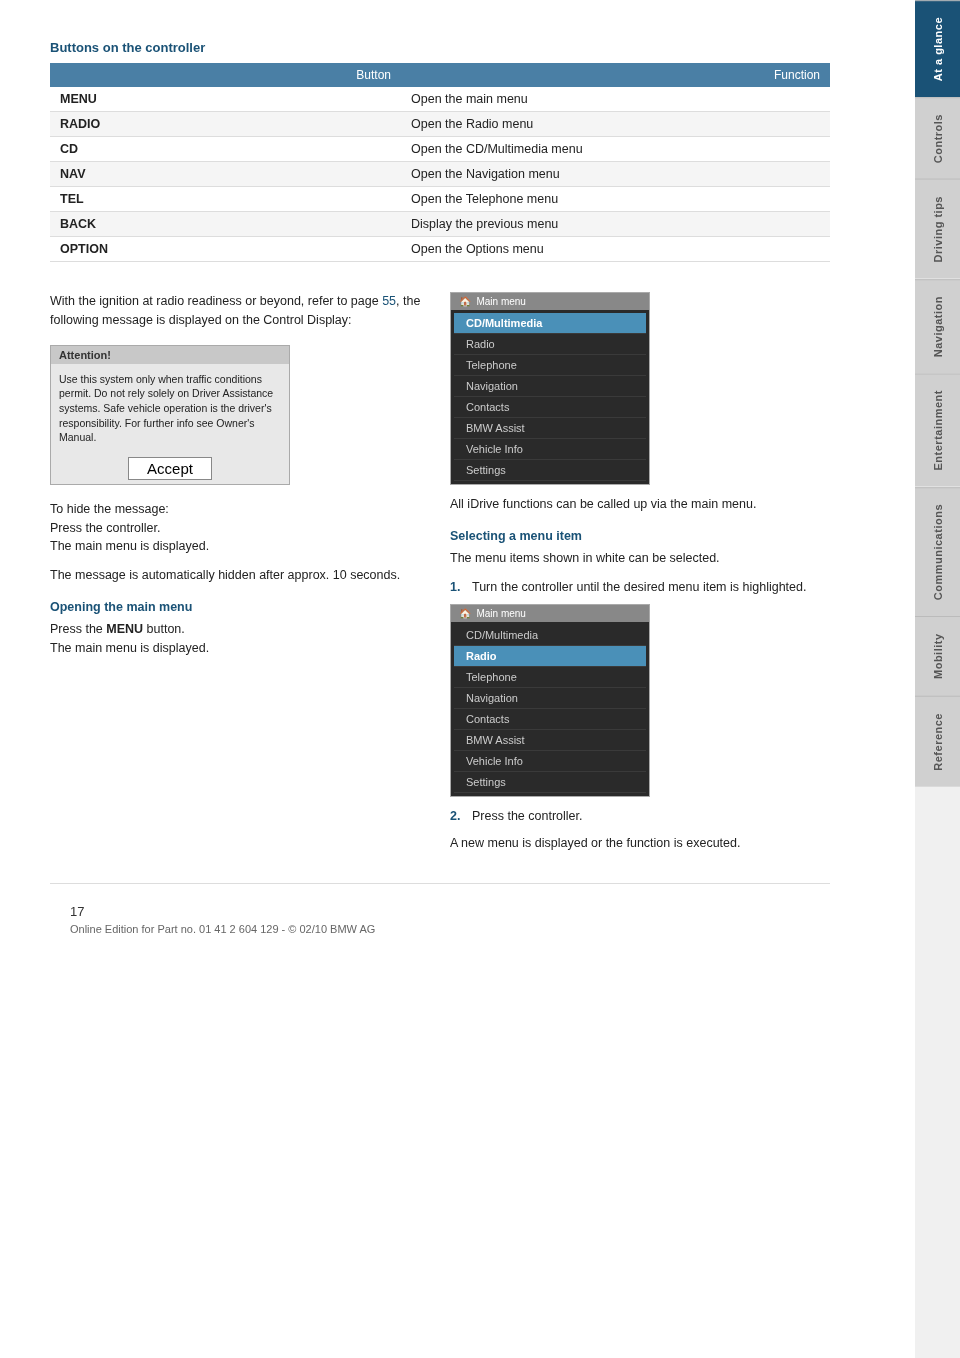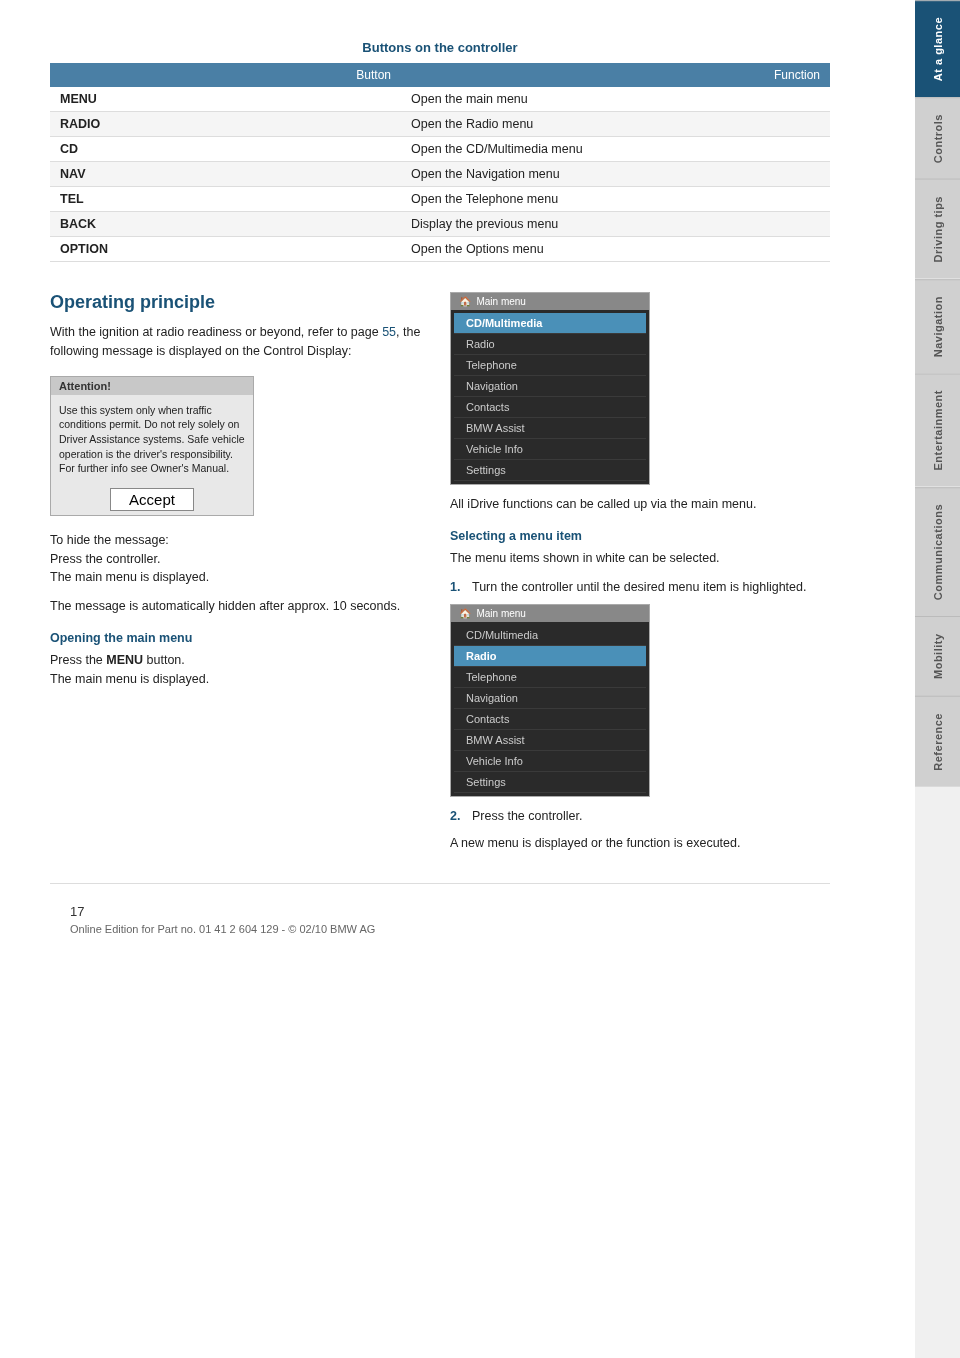--- a/index.html
+++ b/index.html
@@ -60,21 +60,20 @@
       background: #1a5276;
       color: #fff;
     }
 
     
     .section-title {
       font-size: 13px;
       font-weight: bold;
       color: #1a5276;
       margin-bottom: 8px;
-      text-align: center;
     }
 
     .controller-table {
       width: 100%;
       border-collapse: collapse;
       margin-bottom: 30px;
       font-size: 12.5px;
     }
 
     .controller-table thead tr {
@@ -136,21 +135,21 @@
     .link-text {
       color: #1a5276;
       text-decoration: none;
     }
 
     
     .attention-box {
       border: 1px solid #aaa;
       margin: 15px 0;
       overflow: hidden;
-      width: 204px;
+      width: 240px;
     }
 
     .attention-header {
       background: #c8c8c8;
       font-size: 11px;
       font-weight: bold;
       padding: 3px 8px;
       color: #333;
     }
 
@@ -304,21 +303,20 @@
               <td>OPTION</td>
               <td>Open the Options menu</td>
             </tr>
           </tbody>
       </table>
     </div>
 
     <div class="two-col">
 
       <div class="col-left">
-        <div class="operating-title">Operating principle</div>
         <div class="body-text">
           With the ignition at radio readiness or beyond, refer to page <a class="link-text">55</a>, the following message is displayed on the Control Display:
         </div>
 
         <div class="attention-box">
           <div class="attention-header">Attention!</div>
           <div class="attention-body">Use this system only when traffic conditions permit. Do not rely solely on Driver Assistance systems. Safe vehicle operation is the driver's responsibility. For further info see Owner's Manual.</div>
           <div class="attention-footer">
             <button class="accept-btn">Accept</button>
           </div>

